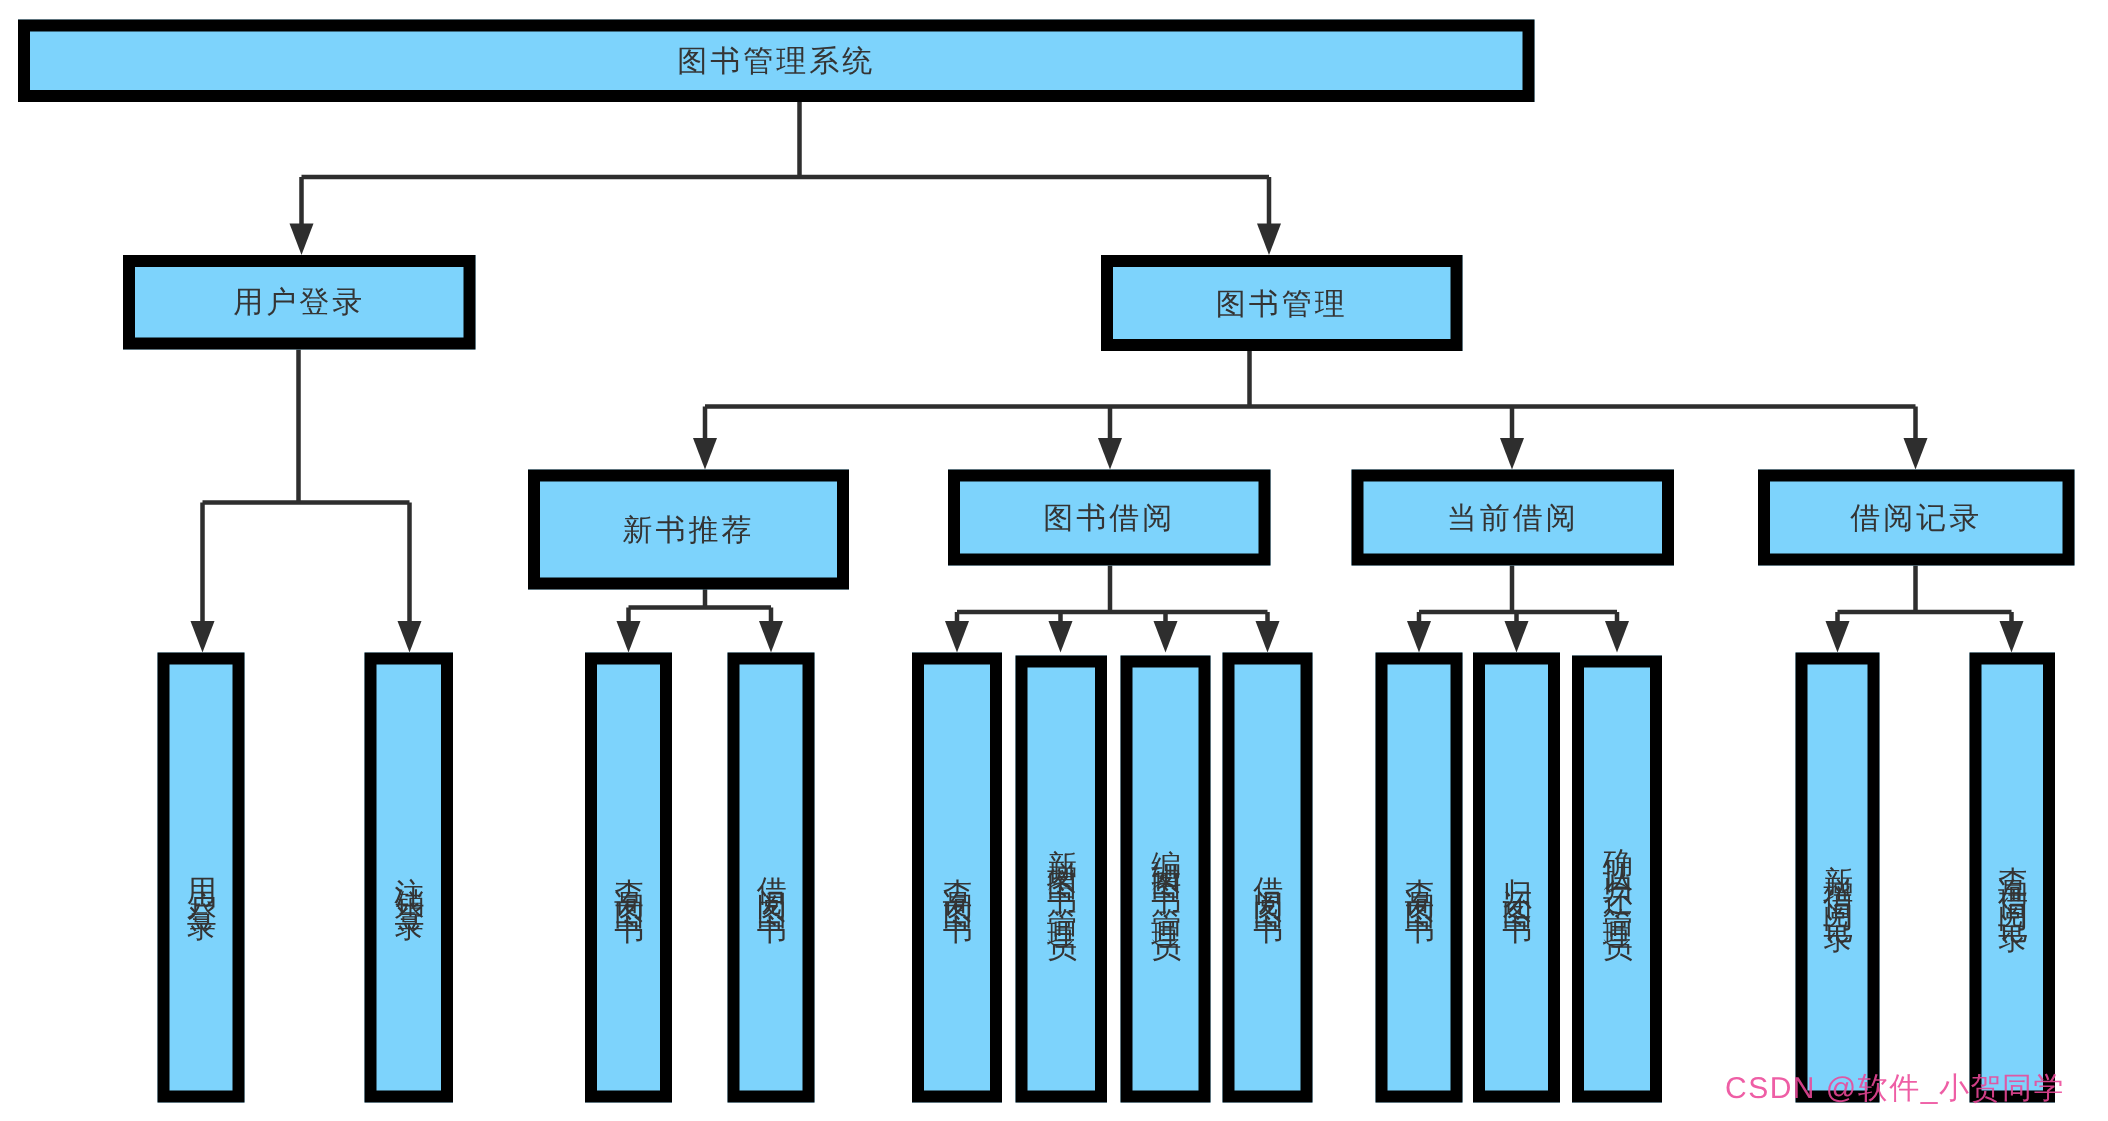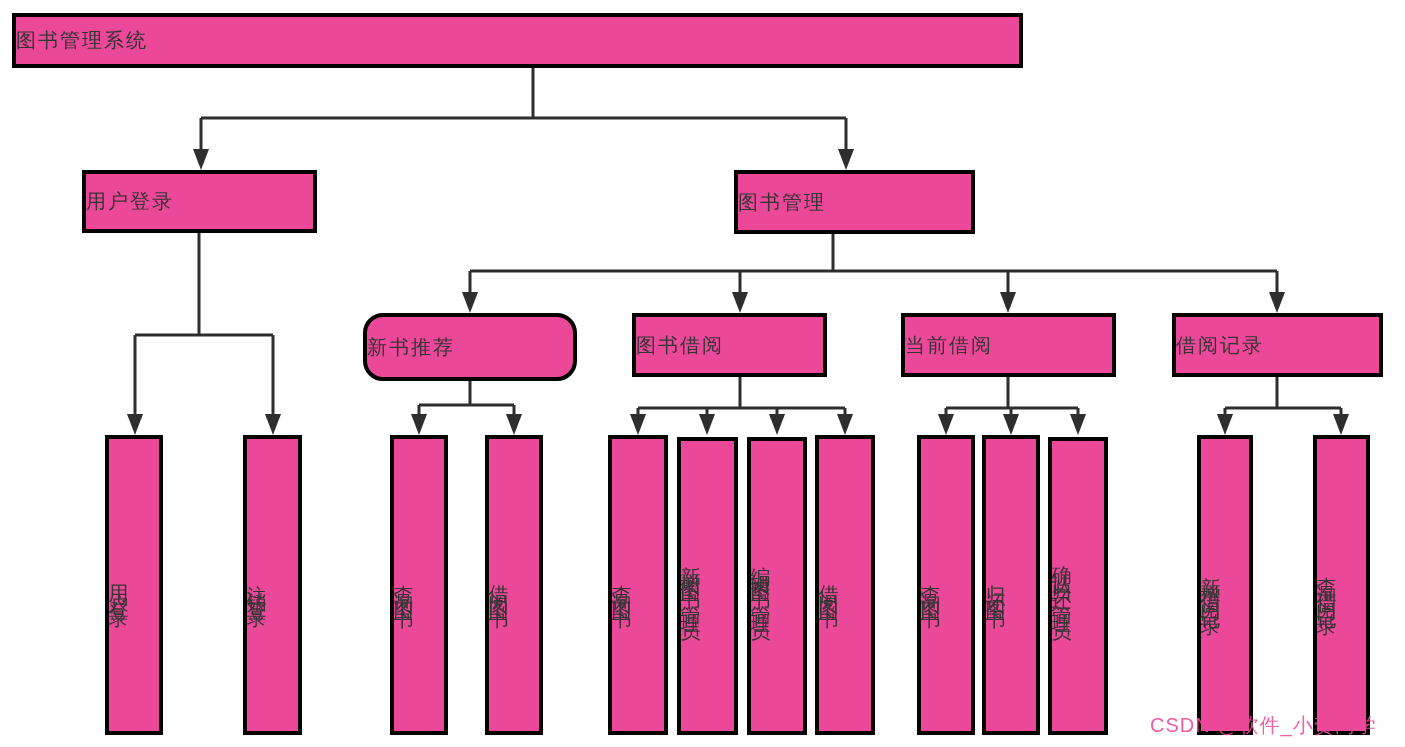--- a/index.html
+++ b/index.html
@@ -2,22 +2,22 @@
 <html><head>
 <meta charset="utf-8">
 <style>
   html,body { margin:0; padding:0; background:#ffffff; }
   .canvas {
     position:relative; width:1405px; height:747px; background:#ffffff;
     font-family:"Liberation Sans","DejaVu Sans",sans-serif; overflow:hidden;
   }
   svg.connectors { position:absolute; left:0; top:0; width:1405px; height:747px; }
   .node {
-    position:absolute; box-sizing:border-box; background:#ec4899;
-    border:4px solid #000000; display:flex; align-items:center; 
+    position:absolute; box-sizing:border-box; background:#7dd3fc;
+    border:8px solid #000000; display:flex; align-items:center; justify-content:center;
     color:#343434;
   }
   .node.h span { font-size:20px; letter-spacing:2px; white-space:nowrap; }
   .node.v span {
     writing-mode:vertical-rl; text-orientation:mixed;
     font-size:20px; letter-spacing:8px; line-height:1;
   }
   .watermark {
     position:absolute; left:1150px; top:712px; z-index:5;
     font-size:20px; color:#ec4899; opacity:0.88; white-space:nowrap; letter-spacing:1px;
@@ -72,24 +72,24 @@
     <span>图书管理系统</span>
   </div>
 
   <div class="node h" style="left:82px; top:170px; width:235px; height:63px;">
     <span>用户登录</span>
   </div>
   <div class="node h" style="left:713px; top:170px; width:241px; height:64px;margin-left:21px;">
     <span>图书管理</span>
   </div>
 
-  <div class="node h" style="left:363px; top:313px; width:214px; height:68px;border-radius:20px;">
+  <div class="node h" style="left:352px; top:313px; width:214px; height:80px;">
     <span>新书推荐</span>
   </div>
-  <div class="node h" style="left:632px; top:313px; width:195px; height:64px;">
+  <div class="node h" style="left:632px; top:313px; width:215px; height:64px;">
     <span>图书借阅</span>
   </div>
   <div class="node h" style="left:901px; top:313px; width:215px; height:64px;">
     <span>当前借阅</span>
   </div>
   <div class="node h" style="left:1172px; top:313px; width:211px; height:64px;">
     <span>借阅记录</span>
   </div>
 
   <div class="node v" style="left:105px; top:435px; width:58px; height:300px;">

